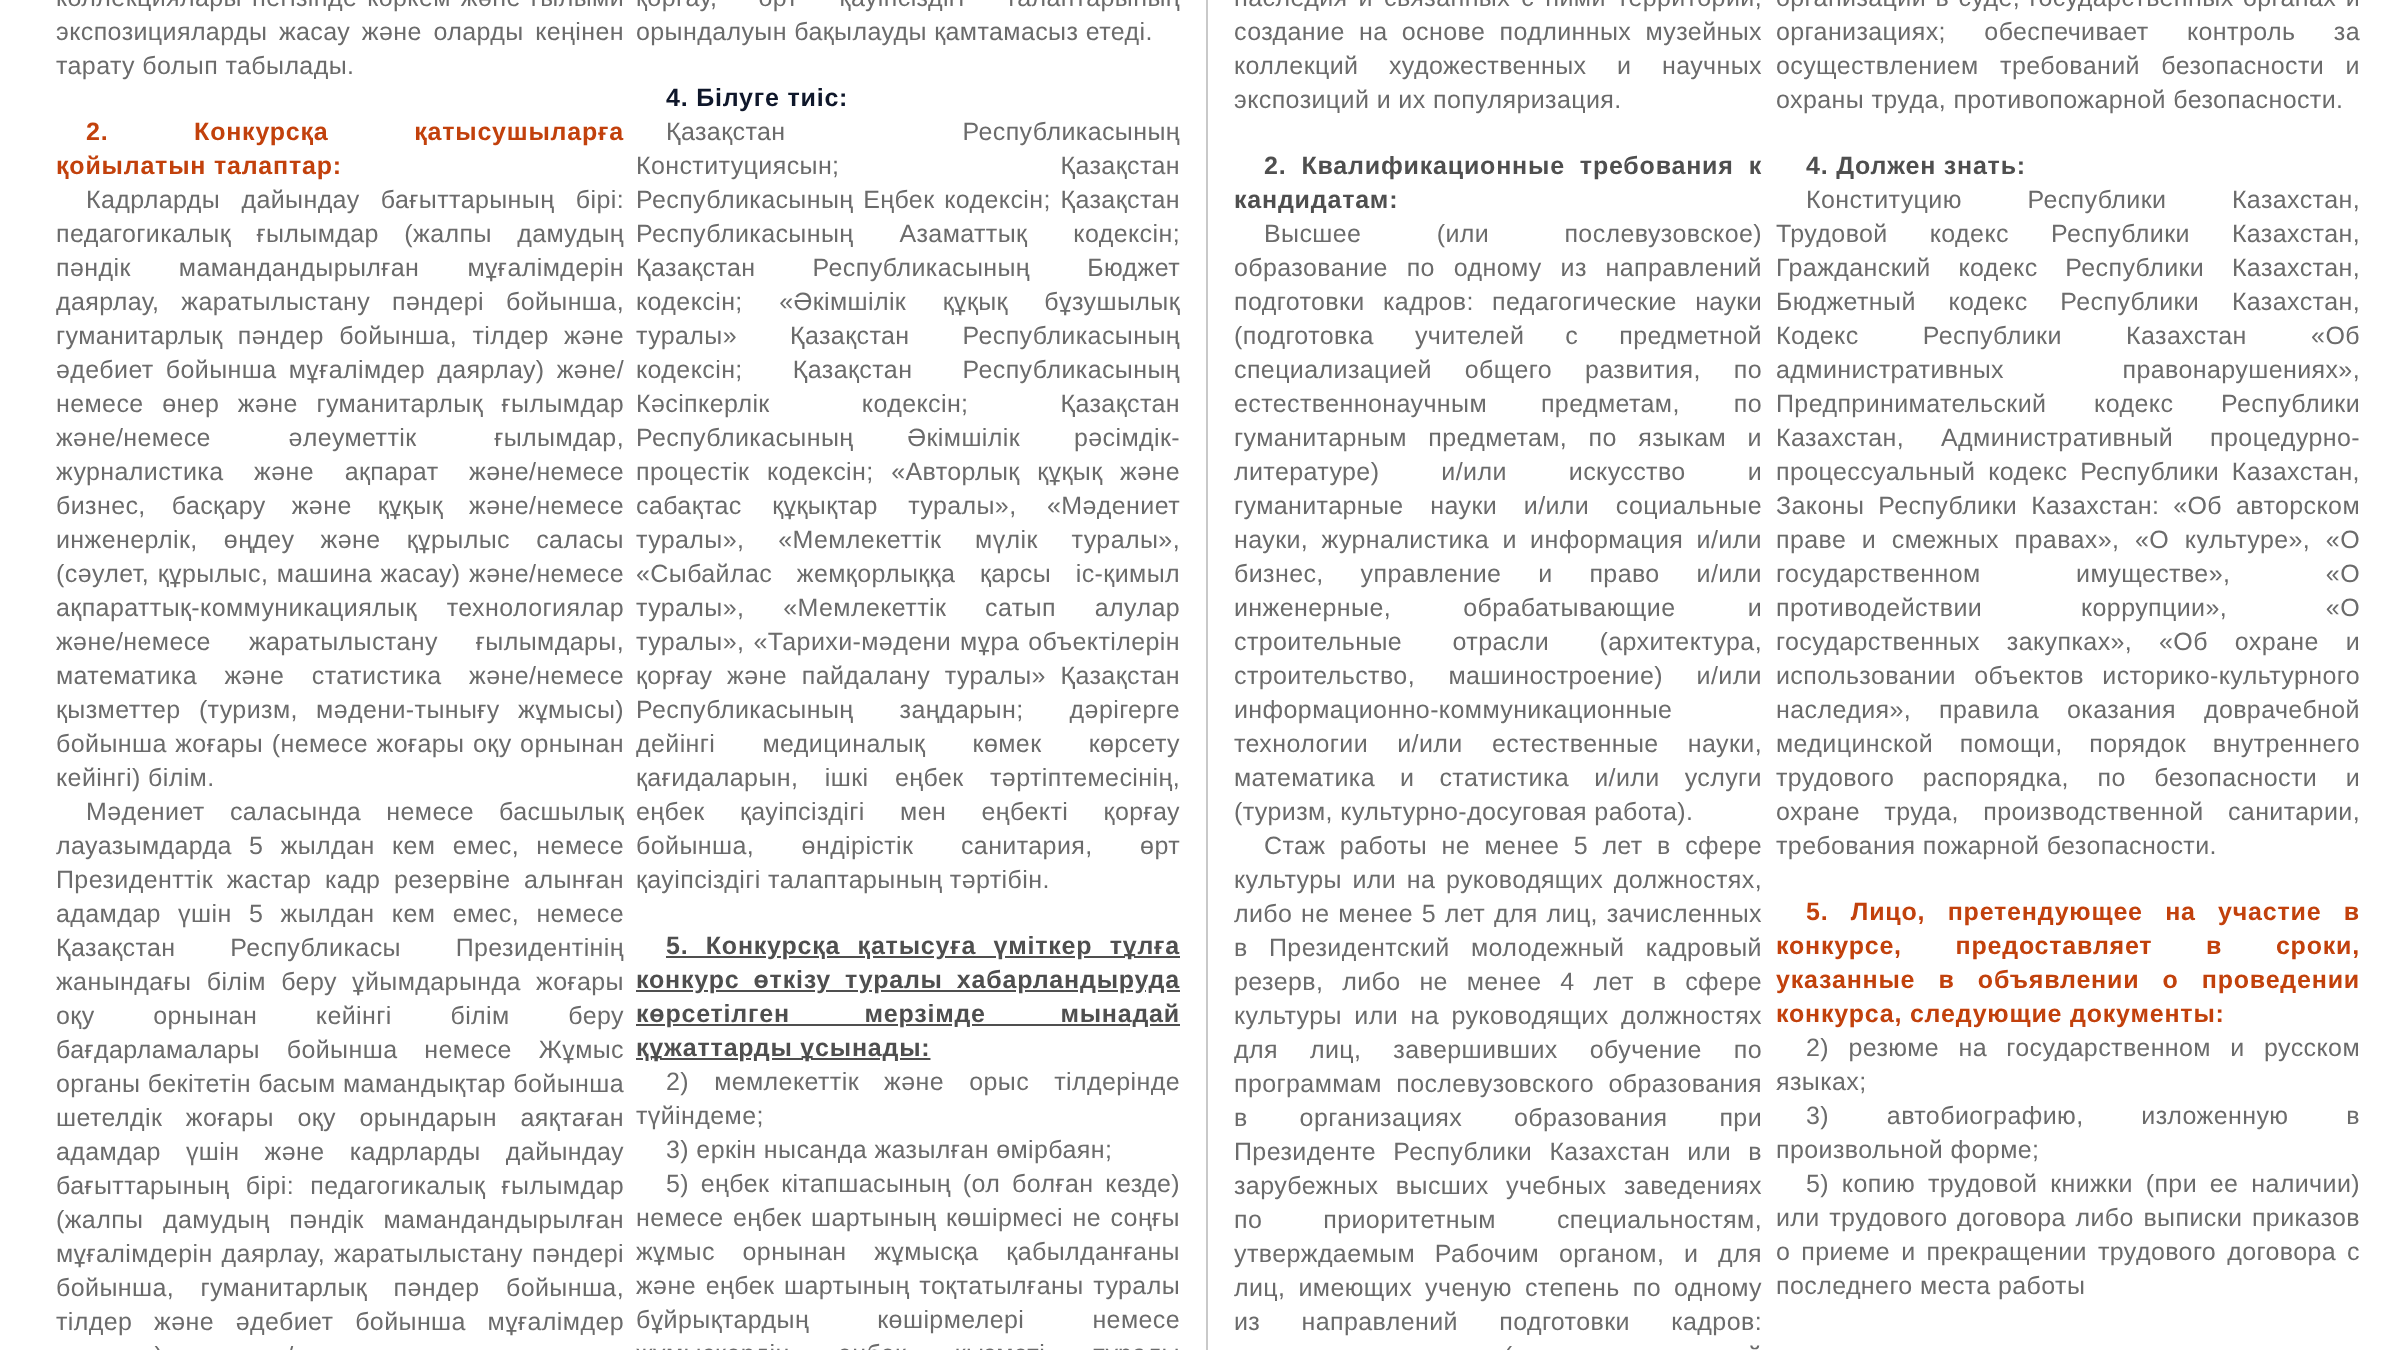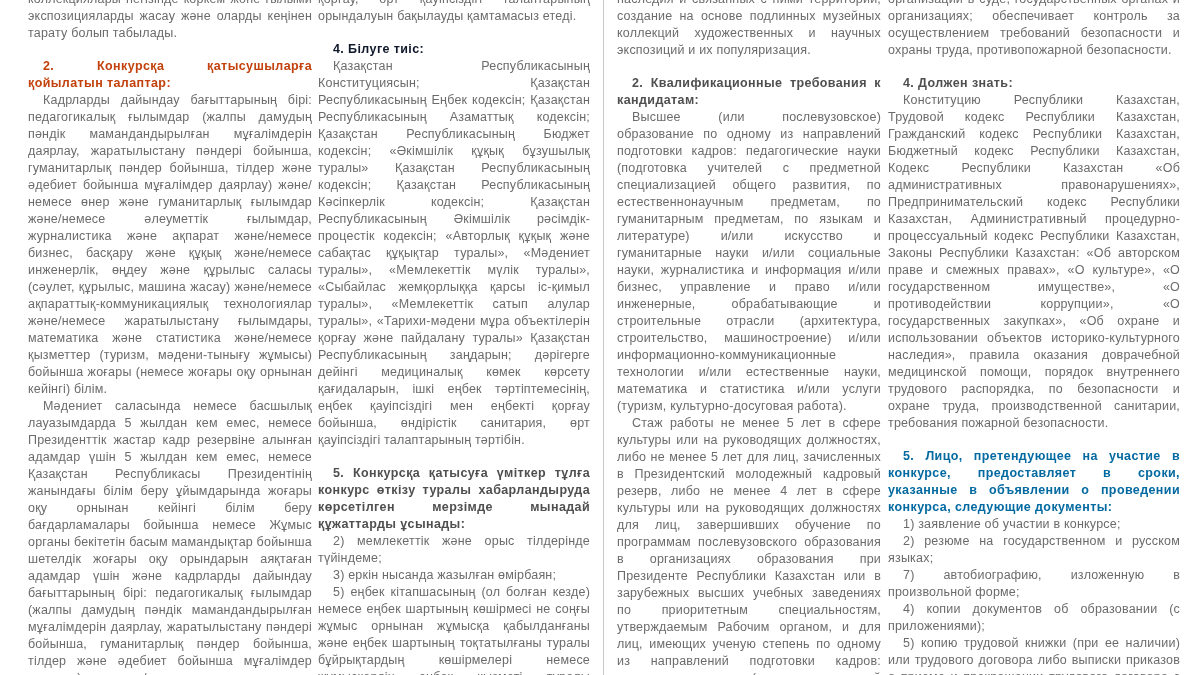--- a/index.html
+++ b/index.html
@@ -43,36 +43,34 @@
   <div class="col" style="left: 28px; width: 284px; color: rgb(107, 107, 107);">
       <p class="blk cont">коллекциялары негізінде көркем және ғылыми экспозицияларды жасау және оларды кеңінен тарату болып табылады.</p>
       <p class="blk h" style="color: #c2410c;">2. Конкурсқа қатысушыларға қойылатын талаптар:</p>
       <p class="blk p">Кадрларды дайындау бағыттарының бірі: педагогикалық ғылымдар (жалпы дамудың пәндік мамандандырылған мұғалімдерін даярлау, жаратылыстану пәндері бойынша, гуманитарлық пәндер бойынша, тілдер және әдебиет бойынша мұғалімдер даярлау) және/немесе өнер және гуманитарлық ғылымдар және/немесе әлеуметтік ғылымдар, журналистика және ақпарат және/немесе бизнес, басқару және құқық және/немесе инженерлік, өңдеу және құрылыс саласы (сәулет, құрылыс, машина жасау) және/немесе ақпараттық-коммуникациялық технологиялар және/немесе жаратылыстану ғылымдары, математика және статистика және/немесе қызметтер (туризм, мәдени-тынығу жұмысы) бойынша жоғары (немесе жоғары оқу орнынан кейінгі) білім.</p>
       <p class="blk p">Мәдениет саласында немесе басшылық лауазымдарда 5 жылдан кем емес, немесе Президенттік жастар кадр резервіне алынған адамдар үшін 5 жылдан кем емес, немесе Қазақстан Республикасы Президентінің жанындағы білім беру ұйымдарында жоғары оқу орнынан кейінгі білім беру бағдарламалары бойынша немесе Жұмыс органы бекітетін басым мамандықтар бойынша шетелдік жоғары оқу орындарын аяқтаған адамдар үшін және кадрларды дайындау бағыттарының бірі: педагогикалық ғылымдар (жалпы дамудың пәндік мамандандырылған мұғалімдерін даярлау, жаратылыстану пәндері бойынша, гуманитарлық пәндер бойынша, тілдер және әдебиет бойынша мұғалімдер даярлау) және/немесе өнер және гуманитарлық ғылымдар және/немесе әлеуметтік ғылымдар, журналистика және ақпарат</p>
     </div>
   <div class="col" style="left: 318px; width: 272px; color: rgb(107, 107, 107);">
       <p class="blk cont">қорғау, өрт қауіпсіздігі талаптарының орындалуын бақылауды қамтамасыз етеді.</p>
       <p class="blk h" style="color: #0f172a;">4. Білуге тиіс:</p>
       <p class="blk p">Қазақстан Республикасының Конституциясын; Қазақстан Республикасының Еңбек кодексін; Қазақстан Республикасының Азаматтық кодексін; Қазақстан Республикасының Бюджет кодексін; «Әкімшілік құқық бұзушылық туралы» Қазақстан Республикасының кодексін; Қазақстан Республикасының Кәсіпкерлік кодексін; Қазақстан Республикасының Әкімшілік рәсімдік-процестік кодексін; «Авторлық құқық және сабақтас құқықтар туралы», «Мәдениет туралы», «Мемлекеттік мүлік туралы», «Сыбайлас жемқорлыққа қарсы іс-қимыл туралы», «Мемлекеттік сатып алулар туралы», «Тарихи-мәдени мұра объектілерін қорғау және пайдалану туралы» Қазақстан Республикасының заңдарын; дәрігерге дейінгі медициналық көмек көрсету қағидаларын, ішкі еңбек тәртіптемесінің, еңбек қауіпсіздігі мен еңбекті қорғау бойынша, өндірістік санитария, өрт қауіпсіздігі талаптарының тәртібін.</p>
-      <p class="blk h" style="color: rgb(79, 79, 79);">5. Конкурсқа қатысуға үміткер тұлға конкурс өткізу туралы хабарландыруда көрсетілген мерзімде мынадай құжаттарды ұсынады:</p>
+      <p class="blk h" style="color: rgb(79, 79, 79); text-decoration: underline;">5. Конкурсқа қатысуға үміткер тұлға конкурс өткізу туралы хабарландыруда көрсетілген мерзімде мынадай құжаттарды ұсынады:</p>
       <p class="blk li">2) мемлекеттік және орыс тілдерінде түйіндеме;</p>
       <p class="blk li">3) еркін нысанда жазылған өмірбаян;</p>
       <p class="blk li">5) еңбек кітапшасының (ол болған кезде) немесе еңбек шартының көшірмесі не соңғы жұмыс орнынан жұмысқа қабылданғаны және еңбек шартының тоқтатылғаны туралы бұйрықтардың көшірмелері немесе жұмыскердің еңбек қызметі туралы мәліметтер қамтылған архивтік анықтама;</p>
     </div>
   <div class="vrule" style="left: 603px; background: rgb(201, 201, 201);"></div>
   <div class="col" style="left: 617px; width: 264px; color: rgb(107, 107, 107);">
       <p class="blk cont">наследия и связанных с ними территорий, создание на основе подлинных музейных коллекций художественных и научных экспозиций и их популяризация.</p>
       <p class="blk h" style="color: rgb(79, 79, 79);">2. Квалификационные требования к кандидатам:</p>
       <p class="blk p">Высшее (или послевузовское) образование по одному из направлений подготовки кадров: педагогические науки (подготовка учителей с предметной специализацией общего развития, по естественнонаучным предметам, по гуманитарным предметам, по языкам и литературе) и/или искусство и гуманитарные науки и/или социальные науки, журналистика и информация и/или бизнес, управление и право и/или инженерные, обрабатывающие и строительные отрасли (архитектура, строительство, машиностроение) и/или информационно-коммуникационные технологии и/или естественные науки, математика и статистика и/или услуги (туризм, культурно-досуговая работа).</p>
       <p class="blk p">Стаж работы не менее 5 лет в сфере культуры или на руководящих должностях, либо не менее 5 лет для лиц, зачисленных в Президентский молодежный кадровый резерв, либо не менее 4 лет в сфере культуры или на руководящих должностях для лиц, завершивших обучение по программам послевузовского образования в организациях образования при Президенте Республики Казахстан или в зарубежных высших учебных заведениях по приоритетным специальностям, утверждаемым Рабочим органом, и для лиц, имеющих ученую степень по одному из направлений подготовки кадров: педагогические науки (подготовка учителей с предметной специализацией общего развития, по естественнонаучным предметам, по гуманитарным предметам, по языкам и литературе) и/или искусство и гуманитарные науки и/или социальные</p>
     </div>
   <div class="col" style="left: 888px; width: 292px; color: rgb(107, 107, 107);">
       <p class="blk cont">организаций в суде, государственных органах и организациях; обеспечивает контроль за осуществлением требований безопасности и охраны труда, противопожарной безопасности.</p>
       <p class="blk h" style="color: rgb(79, 79, 79);">4. Должен знать:</p>
       <p class="blk p">Конституцию Республики Казахстан, Трудовой кодекс Республики Казахстан, Гражданский кодекс Республики Казахстан, Бюджетный кодекс Республики Казахстан, Кодекс Республики Казахстан «Об административных правонарушениях», Предпринимательский кодекс Республики Казахстан, Административный процедурно-процессуальный кодекс Республики Казахстан, Законы Республики Казахстан: «Об авторском праве и смежных правах», «О культуре», «О государственном имуществе», «О противодействии коррупции», «О государственных закупках», «Об охране и использовании объектов историко-культурного наследия», правила оказания доврачебной медицинской помощи, порядок внутреннего трудового распорядка, по безопасности и охране труда, производственной санитарии, требования пожарной безопасности.</p>
-      <p class="blk h" style="color: #0369a1;">5. Лицо, претендующее на участие в конкурсе, предоставляет в сроки, указанные в объявлении о проведении конкурса, следующие документы:</p>
-      <p class="blk li">1) заявление об участии в конкурсе;</p>
+      <p class="blk h" style="color: #c2410c;">5. Лицо, претендующее на участие в конкурсе, предоставляет в сроки, указанные в объявлении о проведении конкурса, следующие документы:</p>
       <p class="blk li">2) резюме на государственном и русском языках;</p>
-      <p class="blk li">7) автобиографию, изложенную в произвольной форме;</p>
-      <p class="blk li">4) копии документов об образовании (с приложениями);</p>
+      <p class="blk li">3) автобиографию, изложенную в произвольной форме;</p>
       <p class="blk li">5) копию трудовой книжки (при ее наличии) или трудового договора либо выписки приказов о приеме и прекращении трудового договора с последнего места работы</p>
     </div>
 </div>
 
 </body></html>

